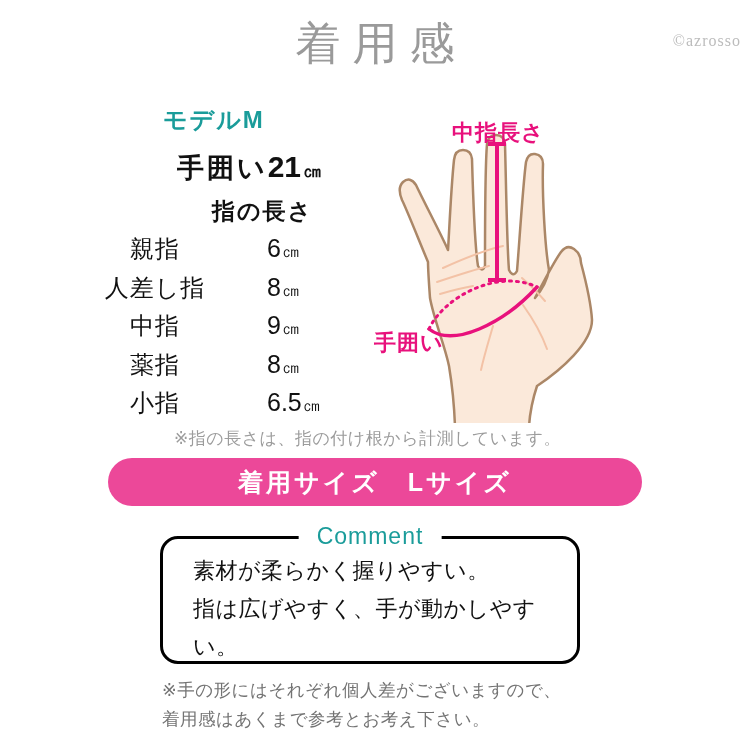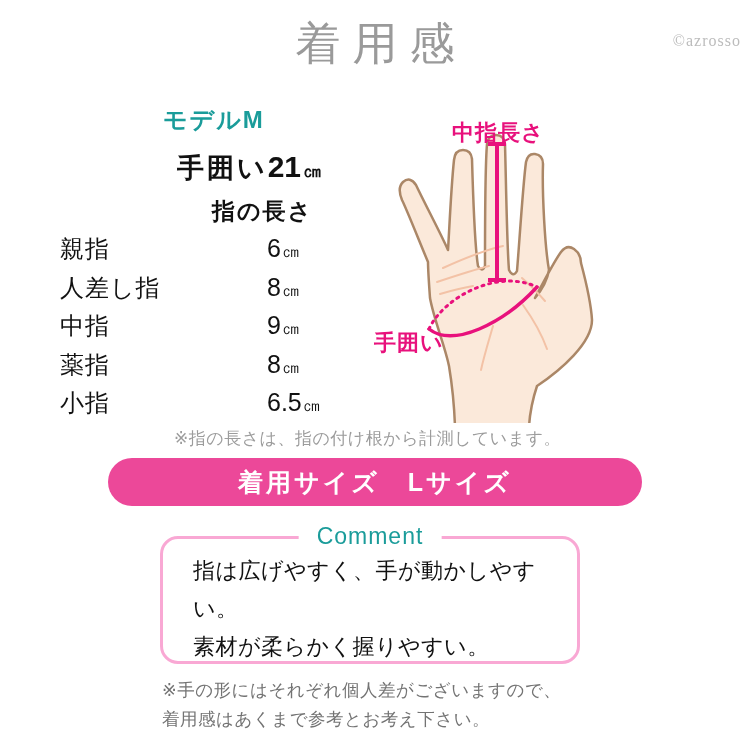--- a/index.html
+++ b/index.html
@@ -25,40 +25,40 @@
 
   .circ-row{left:177px;top:150px;display:flex;align-items:baseline;}
   .circ-label{font-size:27px;font-weight:bold;letter-spacing:3px;}
   .circ-value{font-size:30px;font-weight:bold;margin-left:0;}
   .circ-unit{font-size:19px;font-weight:bold;margin-left:2px;}
 
   .finger-heading{left:212px;top:196px;font-size:23px;font-weight:bold;letter-spacing:2px;}
 
   .finger-table{left:60px;top:229px;width:300px;}
   .finger-row{display:flex;align-items:baseline;height:38.6px;line-height:38.6px;}
-  .finger-label{width:190px;text-align:left;font-size:24px;font-weight:500;letter-spacing:1px;}
+  .finger-label{width:190px;text-align:center;font-size:24px;font-weight:500;letter-spacing:1px;}
   .finger-value{margin-left:17px;font-size:25px;font-weight:500;}
   .finger-unit{font-size:18px;font-weight:500;margin-left:1px;}
 
   .note1{left:174px;top:427px;font-size:17px;color:#9c9c9c;letter-spacing:0.5px;}
 
   .hand-svg{left:385px;top:98px;}
   .pink-label{color:#e8117c;font-size:22px;font-weight:600;letter-spacing:1px;}
   .lbl-mid{left:452px;top:118px;}
   .lbl-circ{left:374px;top:328px;}
 
   .size-banner{
     left:108px;top:458px;width:534px;height:48px;border-radius:24px;
     background:#ec4899;display:flex;align-items:center;justify-content:center;
     color:#ffffff;font-size:25px;font-weight:bold;letter-spacing:3px;
   }
 
   .comment-box{
     left:160px;top:536px;width:420px;height:128px;
-    border:3px solid #f9a8d4;border-radius:18px;box-sizing:border-box;
+    border:3px solid #000000;border-radius:18px;box-sizing:border-box;
   }
   .comment-heading{
     position:absolute;top:-16px;left:50%;transform:translateX(-50%);
     background:#ffffff;padding:0 18px;color:#1a9c9a;
     font-size:23px;font-weight:500;letter-spacing:1px;white-space:nowrap;
   }
   .comment-lines{padding:13px 0 0 30px;}
   .comment-line{font-size:22px;line-height:38px;font-weight:500;letter-spacing:0.5px;color:#111;}
 
   .footer-note{left:162px;top:676px;font-size:17.5px;line-height:29px;color:#737373;letter-spacing:0.5px;}
@@ -164,21 +164,21 @@
 </svg>
 
 <div class="abs pink-label lbl-mid">中指長さ</div>
 <div class="abs pink-label lbl-circ">手囲い</div>
 
 <div class="abs size-banner">着用サイズ　Lサイズ</div>
 
 <div class="abs comment-box">
   <div class="comment-heading">Comment</div>
   <div class="comment-lines">
+    <div class="comment-line">素材が柔らかく握りやすい。</div>
     <div class="comment-line">指は広げやすく、手が動かしやすい。</div>
-    <div class="comment-line">素材が柔らかく握りやすい。</div>
   </div>
 </div>
 
 <div class="abs footer-note">
   <div>※手の形にはそれぞれ個人差がございますので、</div>
   <div>着用感はあくまで参考とお考え下さい。</div>
 </div>
 
 </body></html>

